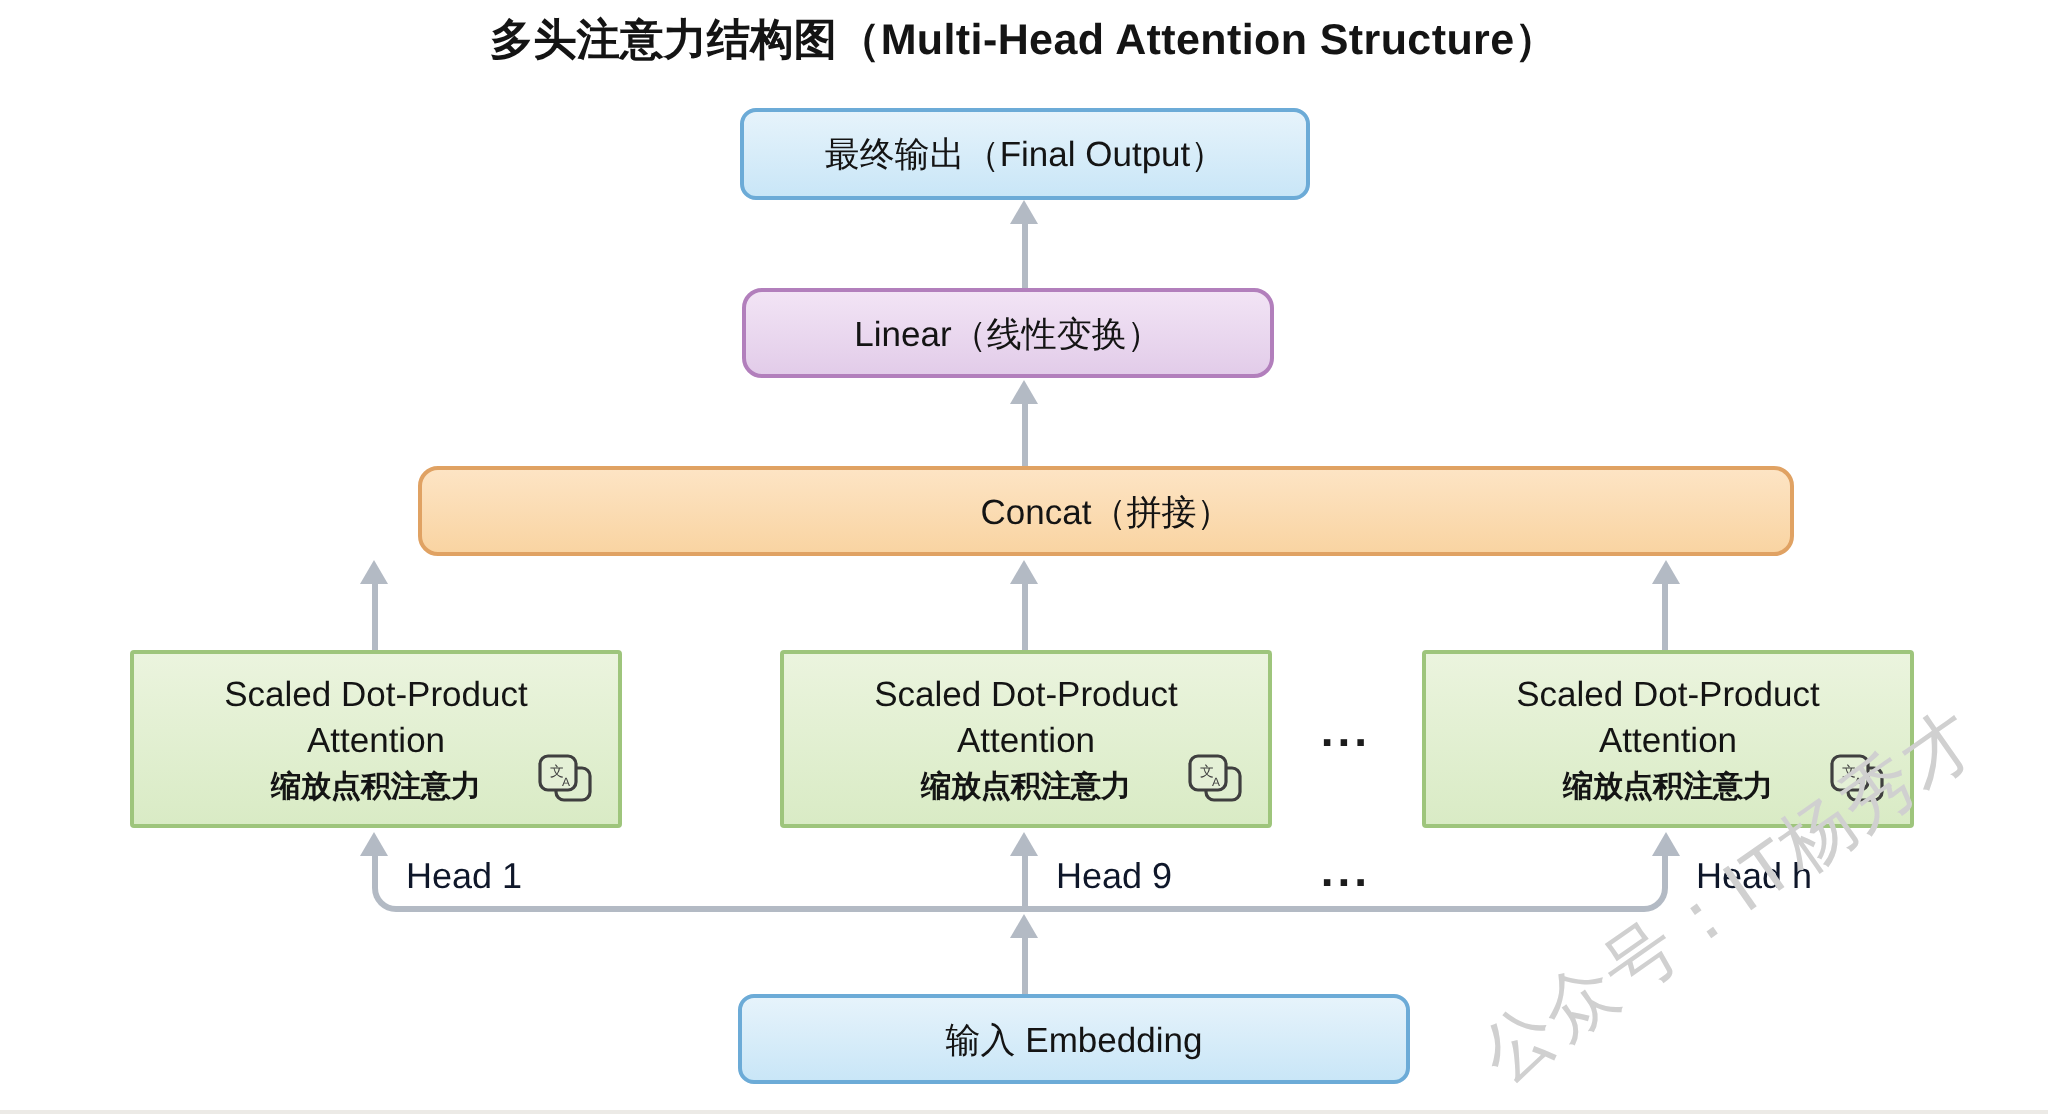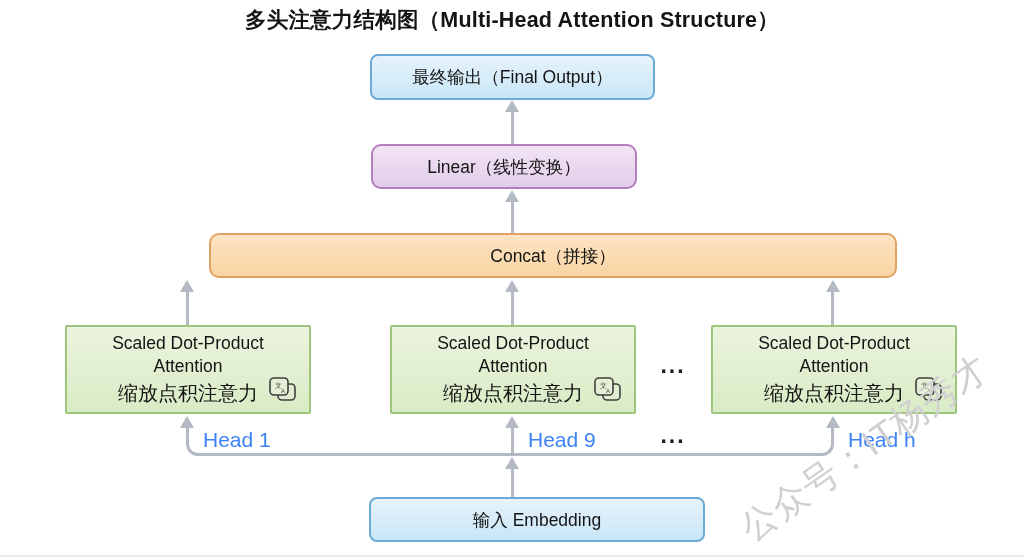--- a/index.html
+++ b/index.html
@@ -32,34 +32,34 @@
   .orange{
     background:linear-gradient(180deg,#fde4c4 0%,#f9d4a2 100%);
     border:2px solid #e0a263;border-radius:10px;
   }
   .green{
     background:linear-gradient(180deg,#ebf4de 0%,#d9ebc5 100%);
     border:2px solid #9ec57c;border-radius:2px;
   }
   .head-inner{width:100%;padding:0 14px;box-sizing:border-box;}
   .head-title{font-size:17.5px;line-height:1.32;max-width:212px;margin:0 auto;}
-  .head-sub{font-size:20px;margin-top:2px;}
+  .head-sub{font-size:15px;margin-top:2px;font-weight:bold;}
   .copy-icon{position:absolute;right:11px;bottom:9px;}
   .shaft{position:absolute;width:3px;background:#b3bac4;}
   .ahead{
     position:absolute;width:0;height:0;
     border-left:7px solid transparent;border-right:7px solid transparent;
     border-bottom:12px solid #b3bac4;
   }
   .uconn{
     position:absolute;box-sizing:border-box;
     border:3px solid #b3bac4;border-top:none;
     border-radius:0 0 12px 12px;
   }
-  .flow-label{position:absolute;font-size:21px;color:#3b82f6;}
+  .flow-label{position:absolute;font-size:18px;color:#0f172a;}
   .dots{
     position:absolute;width:46px;text-align:center;
     font-size:23px;line-height:30px;font-weight:700;
     letter-spacing:2px;color:#1c1c1c;
   }
   .watermark{
     position:absolute;left:645px;top:424px;width:440px;
     text-align:center;font-size:36px;letter-spacing:1px;
     color:#d0d0d0;transform:rotate(-35deg);
     z-index:30;pointer-events:none;white-space:nowrap;

